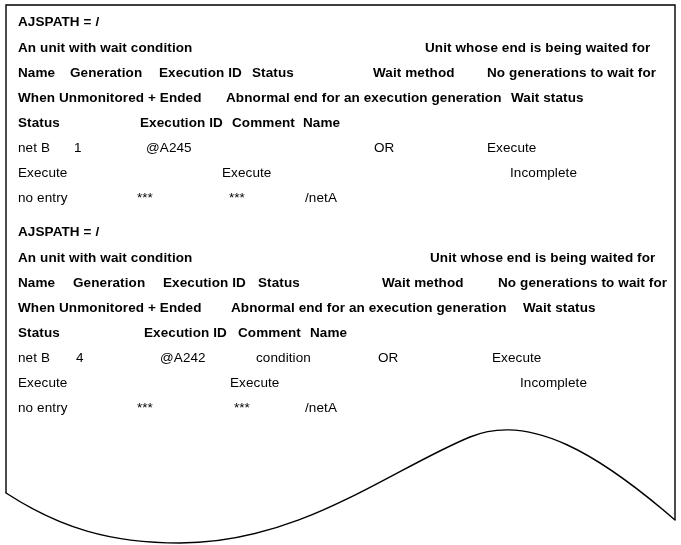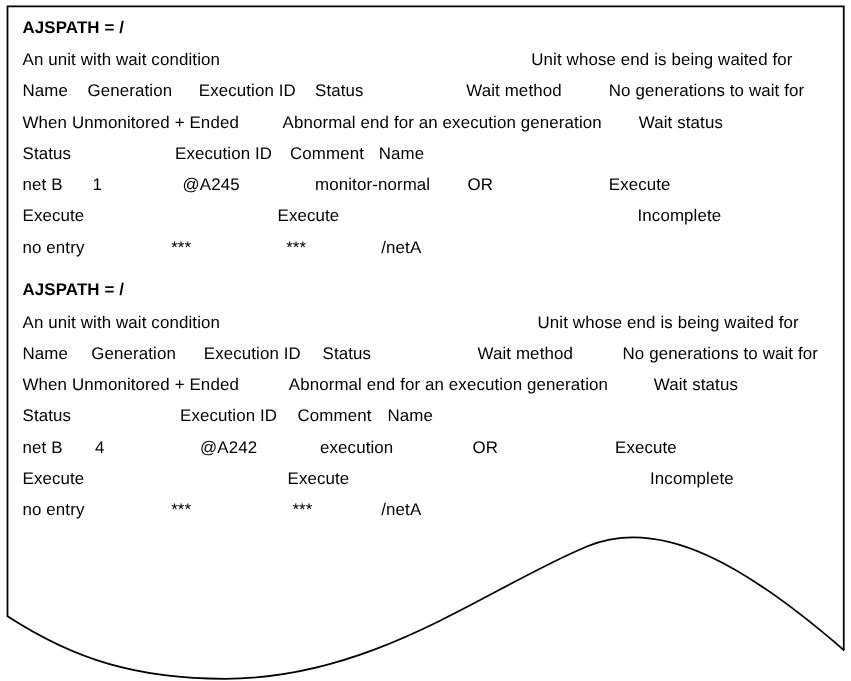--- a/index.html
+++ b/index.html
@@ -44,21 +44,21 @@
   }
   .cell {
     position: absolute;
     top: 0;
     font-size: 13.5px;
     line-height: 20px;
     letter-spacing: 0.1px;
     white-space: nowrap;
   }
   .hdr .cell {
-    font-weight: 400;
+    font-weight: 700;
   }
   .ttl .cell {
     font-weight: 700;
   }
   .data .cell {
     font-weight: 400;
   }
   .stars {
     letter-spacing: 0px;
   }
@@ -97,21 +97,20 @@
       <div class="row hdr" style="top: 113px;">
         <span class="cell" style="left: 18px;">Status</span>
         <span class="cell" style="left: 140px;">Execution ID</span>
         <span class="cell" style="left: 232px;">Comment</span>
         <span class="cell" style="left: 303px;">Name</span>
       </div>
       <div class="row data" style="top: 138px;">
         <span class="cell" style="left: 18px;">net B</span>
         <span class="cell" style="left: 74px;">1</span>
         <span class="cell" style="left: 146px;">@A245</span>
-        <span class="cell" style="left: 252px;">monitor-normal</span>
         <span class="cell" style="left: 374px;">OR</span>
         <span class="cell" style="left: 487px;">Execute</span>
       </div>
       <div class="row data" style="top: 163px;">
         <span class="cell" style="left: 18px;">Execute</span>
         <span class="cell" style="left: 222px;">Execute</span>
         <span class="cell" style="left: 510px;">Incomplete</span>
       </div>
       <div class="row data" style="top: 188px;">
         <span class="cell" style="left: 18px;">no entry</span>
@@ -142,21 +141,21 @@
       <div class="row hdr" style="top: 323px;">
         <span class="cell" style="left: 18px;">Status</span>
         <span class="cell" style="left: 144px;">Execution ID</span>
         <span class="cell" style="left: 238px;">Comment</span>
         <span class="cell" style="left: 310px;">Name</span>
       </div>
       <div class="row data" style="top: 348px;">
         <span class="cell" style="left: 18px;">net B</span>
         <span class="cell" style="left: 76px;">4</span>
         <span class="cell" style="left: 160px;">@A242</span>
-        <span class="cell" style="left: 256px;">execution</span>
+        <span class="cell" style="left: 256px;">condition</span>
         <span class="cell" style="left: 378px;">OR</span>
         <span class="cell" style="left: 492px;">Execute</span>
       </div>
       <div class="row data" style="top: 373px;">
         <span class="cell" style="left: 18px;">Execute</span>
         <span class="cell" style="left: 230px;">Execute</span>
         <span class="cell" style="left: 520px;">Incomplete</span>
       </div>
       <div class="row data" style="top: 398px;">
         <span class="cell" style="left: 18px;">no entry</span>

